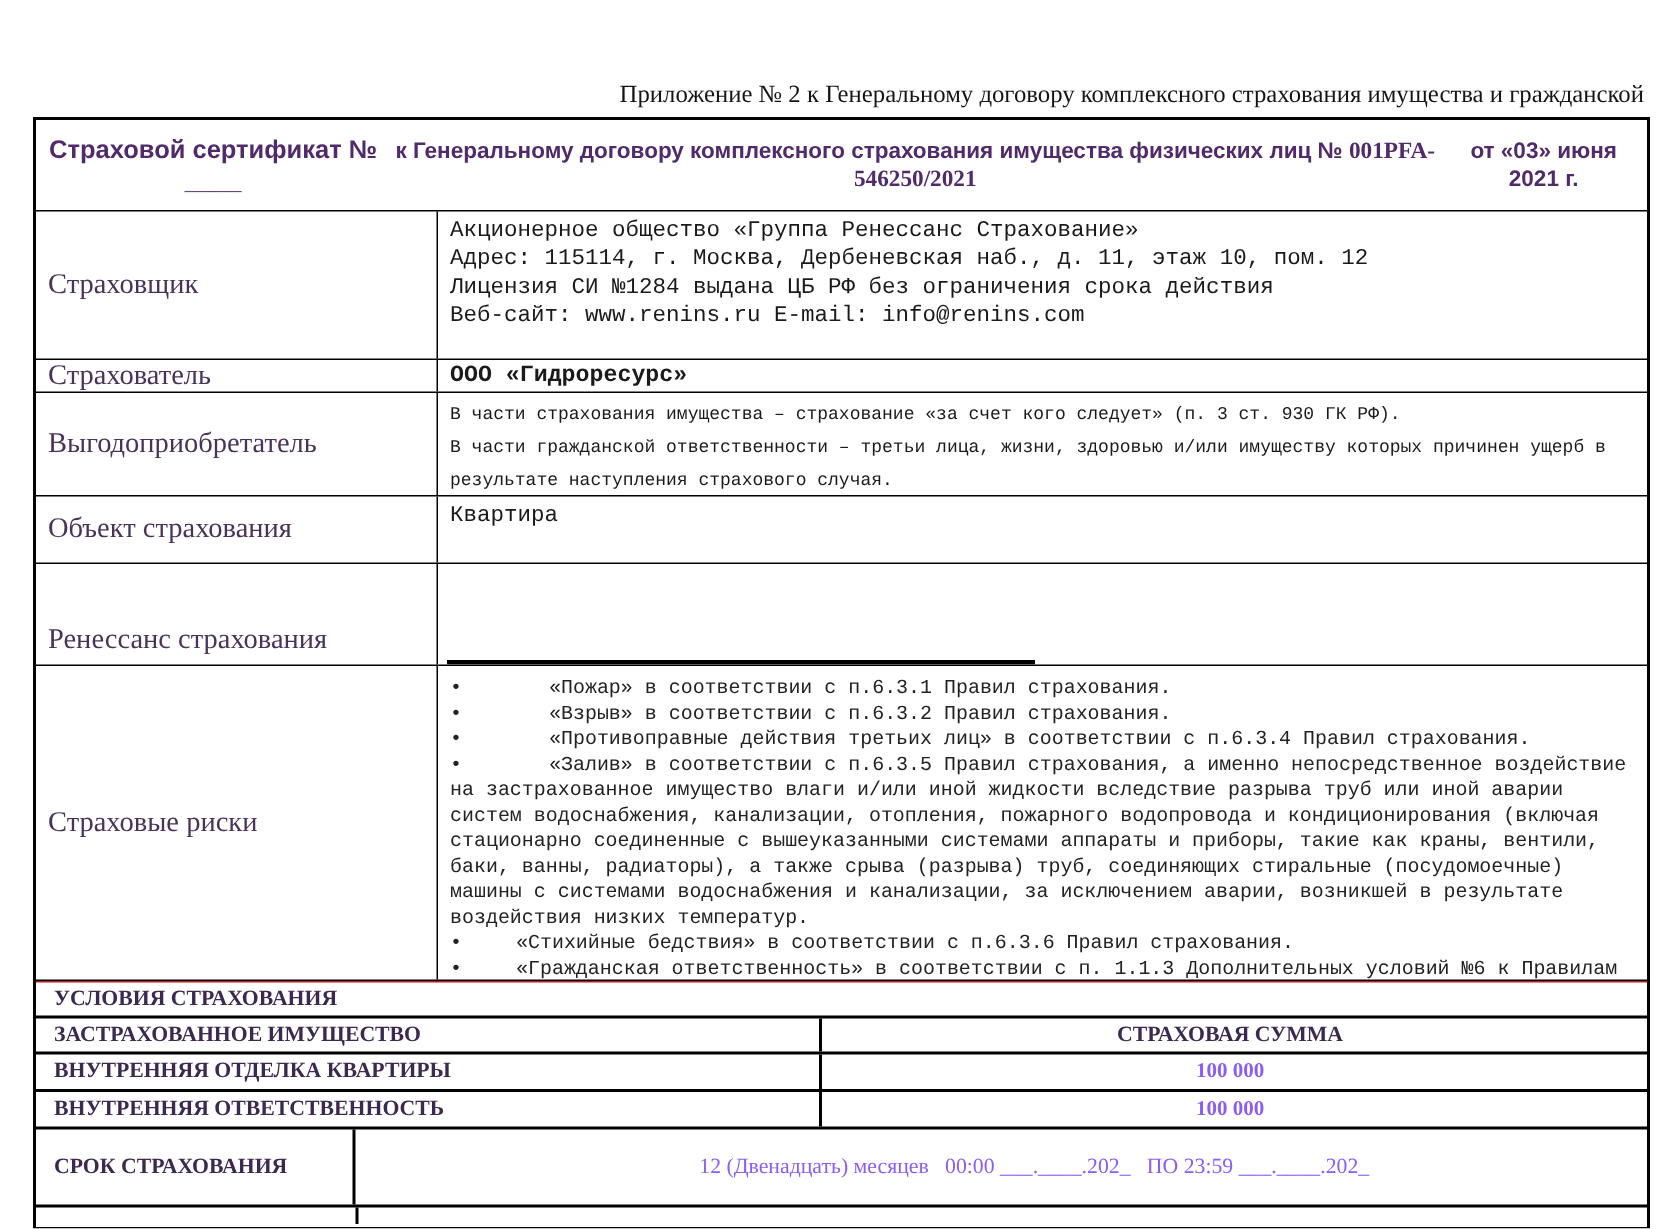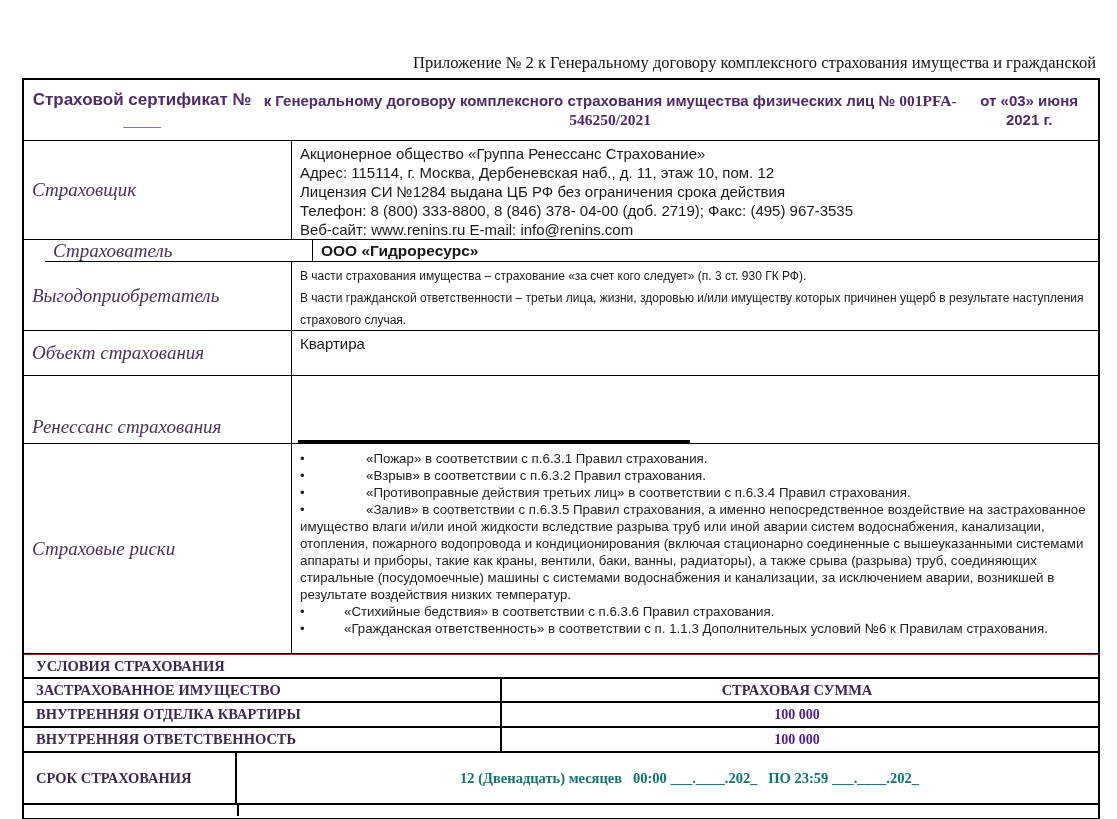--- a/index.html
+++ b/index.html
@@ -21,40 +21,40 @@
     position:absolute; left:22px; top:78px; width:1078px;
     border:2px solid #000; box-sizing:border-box; background:#fff;
   }
   .trow { display:flex; box-sizing:border-box; border-bottom:1px solid #000; }
   .trow.thick { border-bottom:2px solid #000; }
   .trow:last-child { border-bottom:none; }
 
   .label-cell {
     box-sizing:border-box; width:268px; border-right:1px solid #000;
     padding:2px 20px 2px 8px; color:#4a3358; font-size:19px;
-    display:flex; align-items:center; flex-shrink:0;font-style:italic;
+    display:flex; align-items:center; flex-shrink:0;
   }
   .label-cell.bottom-align { align-items:flex-end; padding-bottom:5px; }
   .content-cell {
     box-sizing:border-box; flex:1; padding:3px 10px 2px 8px;
-    font-family:Liberation Sans, sans-serif; font-size:15px;
+    font-family:Liberation Mono, monospace; font-size:15px;
     line-height:19px; color:#1a1a1a; position:relative; overflow:hidden;
   }
 
   
   .title-row { justify-content:center; align-items:center;
     height:61px; text-align:center; color:#512a6b; }
   .title-l1 { font-family:"Liberation Sans", sans-serif; font-weight:bold; font-size:17px; line-height:21px; }
   .title-l2 { font-family:"Liberation Sans", sans-serif; font-weight:bold; font-size:15px; line-height:19px; }
   .title-l2 .num { font-family:"Liberation Serif", serif; font-size:15.5px; }
   .title-l3 { font-family:"Liberation Sans", sans-serif; font-weight:bold; font-size:15px; line-height:19px; white-space:pre-wrap; }
 
   .r-insurer { height:99px; }
-  .r-insured { height:22px;margin-left:21px; }
-  .r-insured .content-cell { font-family:Liberation Sans, sans-serif; font-weight:bold; font-size:15.5px; padding-top:1px; }
+  .r-insured { height:22px; }
+  .r-insured .content-cell { font-family:Liberation Mono, monospace; font-weight:bold; font-size:15.5px; padding-top:1px; }
   .r-insured .label-cell { padding-top:0; padding-bottom:0; }
   .r-beneficiary { height:69px; }
   .r-beneficiary .content-cell { font-size:12px; line-height:22px; }
   .r-object { height:45px; }
   .r-territory { height:68px; }
   .fill-line { position:absolute; left:6px; bottom:0px; width:392px; height:3px; background:#000; }
   .r-risks { height:210px; }
   .r-risks .content-cell { font-size:13.3px; line-height:17px; padding-top:6px; color:#222; }
   .risk-item .bullet { display:inline-block; width:14px; }
   .risk-item .tab-lg { display:inline-block; width:52px; }
@@ -62,30 +62,30 @@
 
   
   .r-conditions-title { height:25px; border-top:1px solid #b91c1c; }
   .caps-label {
     font-family:"Liberation Serif", serif; font-weight:bold; font-size:14.5px;
     color:#3c2950; display:flex; align-items:center; padding:0 6px 0 12px;
     box-sizing:border-box;
   }
   .r-cond-head, .r-cond-data { height:24px; }
   .r-cond-data { height:25px; }
-  .cond-left { width:478px; border-right:2px solid #000; flex-shrink:0; }
+  .cond-left { width:524px; border-right:2px solid #000; flex-shrink:0; }
   .cond-right { flex:1; justify-content:center; text-align:center; padding-left:0; }
-  .sum-val { font-family:"Liberation Serif", serif; font-weight:bold; font-size:14px; color:#4c1d95; }
+  .sum-val { font-family:"Liberation Serif", serif; font-weight:bold; font-size:14px; color:#8b5cf6; }
 
   .r-term { height:52px; }
   .term-label-cell { width:213px; border-right:2px solid #000; flex-shrink:0; }
   .term-content {
     flex:1; display:flex; align-items:center; justify-content:center;
-    font-family:"Liberation Serif", serif; font-weight:bold; font-size:14.5px;
-    color:#0f766e; white-space:pre-wrap; text-align:center;padding-left:44px;
+    font-family:"Liberation Serif", serif; font-weight:normal; font-size:14.5px;
+    color:#8b5cf6; white-space:pre-wrap; text-align:center;padding-left:44px;
   }
   .r-sliver { height:13px; border-bottom:none; }
   .sliver-left { width:213px; border-right:2px solid #000; flex-shrink:0; height:11px; }
 </style>
 </head>
 <body>
 
 <div class="page">
 
   <div class="doc-header">
@@ -101,21 +101,20 @@
       <div class="title-l2"><span>к Генеральному договору комплексного страхования имущества физических лиц № </span><span class="num">001PFA-546250/2021</span></div>
       <div class="title-l3">от «03» июня  2021 г.</div>
     </div>
 
     <div class="trow r-insurer">
       <div class="label-cell">Страховщик</div>
       <div class="content-cell">
         <div>Акционерное общество «Группа Ренессанс Страхование»</div>
         <div>Адрес: 115114, г. Москва, Дербеневская наб., д. 11, этаж 10, пом. 12</div>
         <div>Лицензия СИ №1284 выдана ЦБ РФ без ограничения срока действия</div>
-        <div>Телефон: 8 (800) 333-8800, 8 (846) 378- 04-00 (доб. 2719); Факс: (495) 967-3535</div>
         <div>Веб-сайт: www.renins.ru E-mail: info@renins.com</div>
       </div>
     </div>
 
     <div class="trow r-insured">
       <div class="label-cell">Страхователь</div>
       <div class="content-cell">ООО «Гидроресурс»</div>
     </div>
 
     <div class="trow r-beneficiary">

